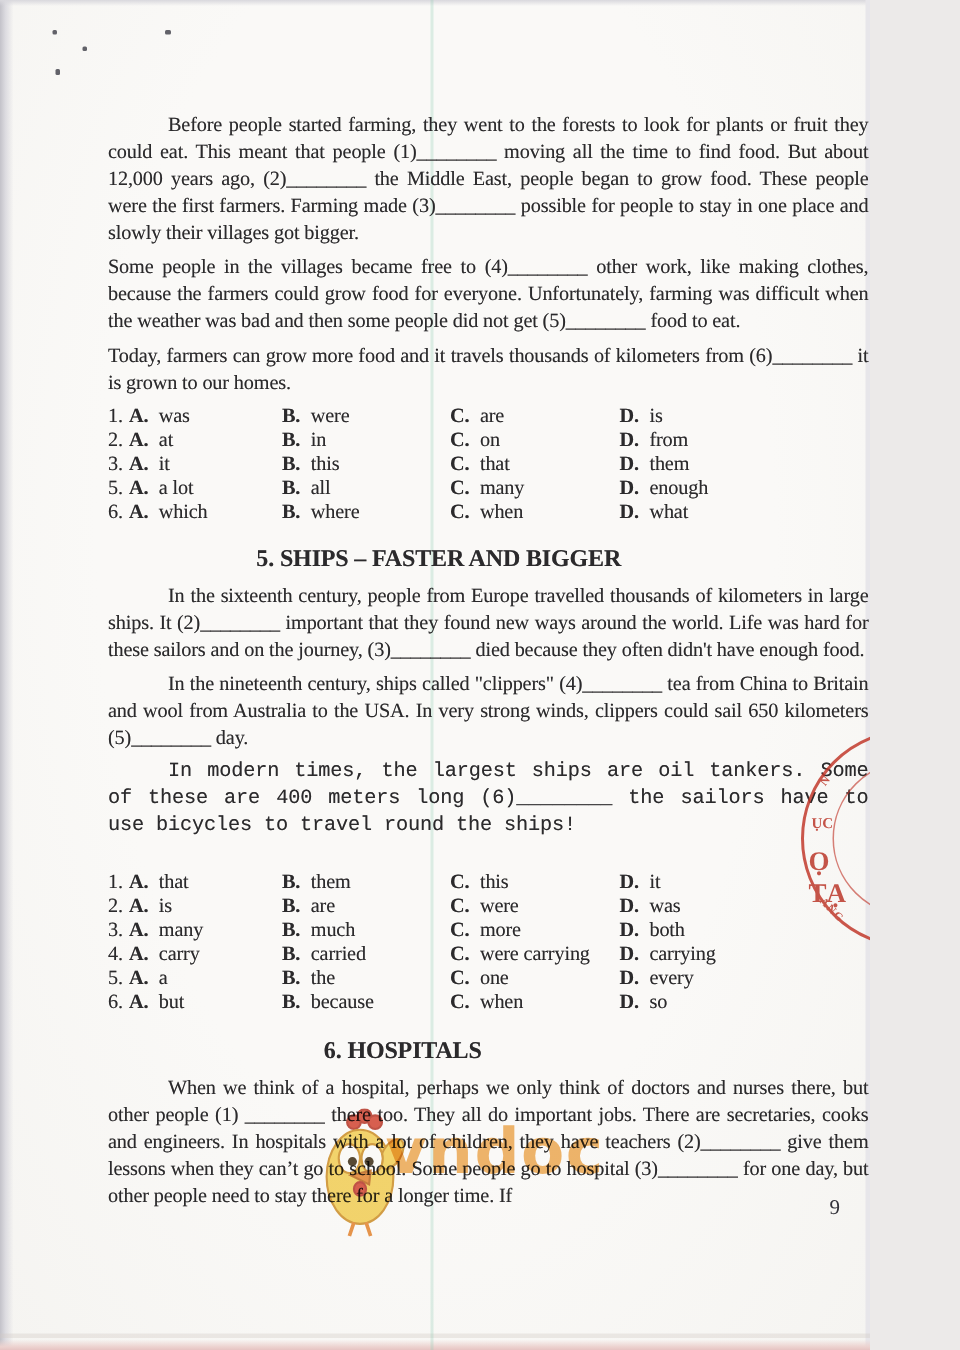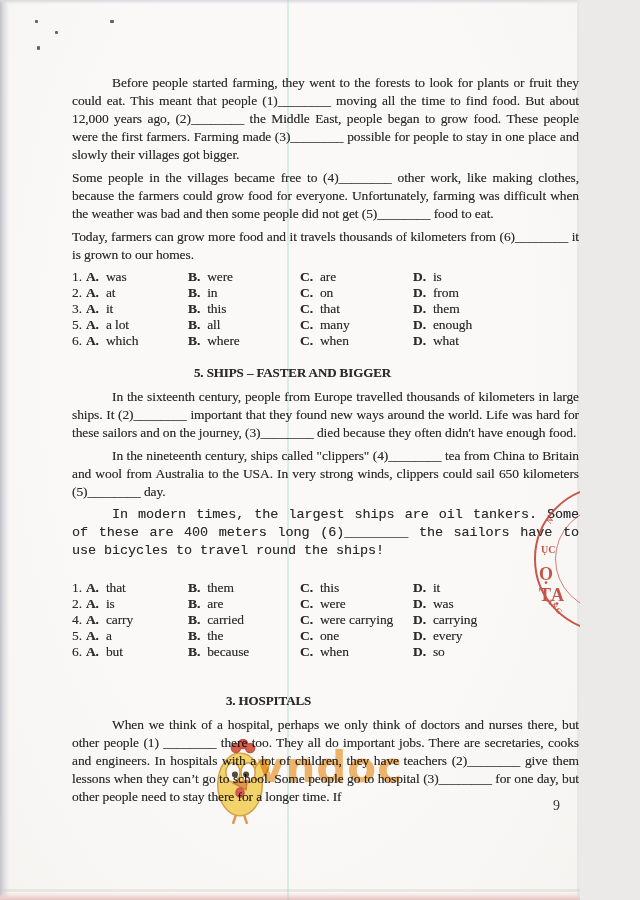--- a/index.html
+++ b/index.html
@@ -22,21 +22,21 @@
     background:linear-gradient(to bottom,rgba(226,216,212,0),#ecd2cf 70%,#e6c4c2);}
   .smudge-bottom{position:absolute;left:0;bottom:8px;width:100%;height:3px;background:rgba(210,200,195,.35);}
   .scan-line{position:absolute;left:287px;top:0;width:2px;height:100%;background:rgba(150,205,182,.30);}
   .speck{position:absolute;background:#3c3c46;border-radius:1px;opacity:.8;}
   
   .content{color:#2b2a2c;font-size:13.5px;line-height:18px;letter-spacing:-0.1px;
     text-shadow:0 0 .3px rgba(40,40,40,.45);}
   .block{position:absolute;left:72px;width:507px;}
   .para{margin:0 0 5px 0;text-align:justify;}
   .indent{text-indent:40px;}
-  .shead{font-weight:bold;font-size:13px;text-align:center;margin:0 0 6px 0;position:relative;}
+  .shead{font-weight:bold;font-size:16px;text-align:center;margin:0 0 6px 0;position:relative;}
   .shead.ships{left:-33px;}
   .shead.hosp{left:-57px;}
   .opts{margin-top:2px;}
   .orow{display:grid;grid-template-columns:116px 112px 113px 1fr;line-height:16px;}
   .num{margin-right:4px;}
   .lbl{font-weight:bold;margin-right:7px;}
   .page-number{position:absolute;left:553px;top:798px;font-size:14px;color:#33323a;}
   
   .wm-text{
     position:absolute;left:257px;top:747px;
@@ -125,20 +125,26 @@
         <span><span class="lbl">C.</span><span>this</span></span>
         <span><span class="lbl">D.</span><span>it</span></span>
       </div>
       <div class="orow">
         <span><span class="num">2.</span><span class="lbl">A.</span><span>is</span></span>
         <span><span class="lbl">B.</span><span>are</span></span>
         <span><span class="lbl">C.</span><span>were</span></span>
         <span><span class="lbl">D.</span><span>was</span></span>
       </div>
       <div class="orow">
+        <span><span class="num">3.</span><span class="lbl">A.</span><span>many</span></span>
+        <span><span class="lbl">B.</span><span>much</span></span>
+        <span><span class="lbl">C.</span><span>more</span></span>
+        <span><span class="lbl">D.</span><span>both</span></span>
+      </div>
+      <div class="orow">
         <span><span class="num">4.</span><span class="lbl">A.</span><span>carry</span></span>
         <span><span class="lbl">B.</span><span>carried</span></span>
         <span><span class="lbl">C.</span><span>were carrying</span></span>
         <span><span class="lbl">D.</span><span>carrying</span></span>
       </div>
       <div class="orow">
         <span><span class="num">5.</span><span class="lbl">A.</span><span>a</span></span>
         <span><span class="lbl">B.</span><span>the</span></span>
         <span><span class="lbl">C.</span><span>one</span></span>
         <span><span class="lbl">D.</span><span>every</span></span>
@@ -146,21 +152,21 @@
       <div class="orow">
         <span><span class="num">6.</span><span class="lbl">A.</span><span>but</span></span>
         <span><span class="lbl">B.</span><span>because</span></span>
         <span><span class="lbl">C.</span><span>when</span></span>
         <span><span class="lbl">D.</span><span>so</span></span>
       </div>
     </div>
   </div>
 
   <div class="block content" style="top:692px;">
-    <h2 class="shead hosp">3. HOSPITALS</h2>
+    <h2 class="shead hosp">6. HOSPITALS</h2>
     <p class="para indent">When we think of a hospital, perhaps we only think of doctors and nurses there, but other people (1) ________ there too. They all do important jobs. There are secretaries, cooks and engineers. In hospitals with a lot of children, they have teachers (2)________ give them lessons when they can’t go to school. Some people go to hospital (3)________ for one day, but other people need to stay there for a longer time. If</p>
   </div>
 
   <svg class="wm-chick" viewBox="0 0 60 85" xmlns="http://www.w3.org/2000/svg">
     <g stroke="#d09026" stroke-width="1.4" fill="#f6d155">
       <circle cx="26" cy="9" r="4.5" fill="#d64532" stroke="#b93727"></circle>
       <circle cx="33" cy="5" r="4.5" fill="#d64532" stroke="#b93727"></circle>
       <circle cx="40" cy="9" r="4.5" fill="#d64532" stroke="#b93727"></circle>
       <ellipse cx="30" cy="45" rx="22" ry="31"></ellipse>
       <ellipse cx="51" cy="30" rx="6" ry="11" transform="rotate(32 51 30)"></ellipse>

